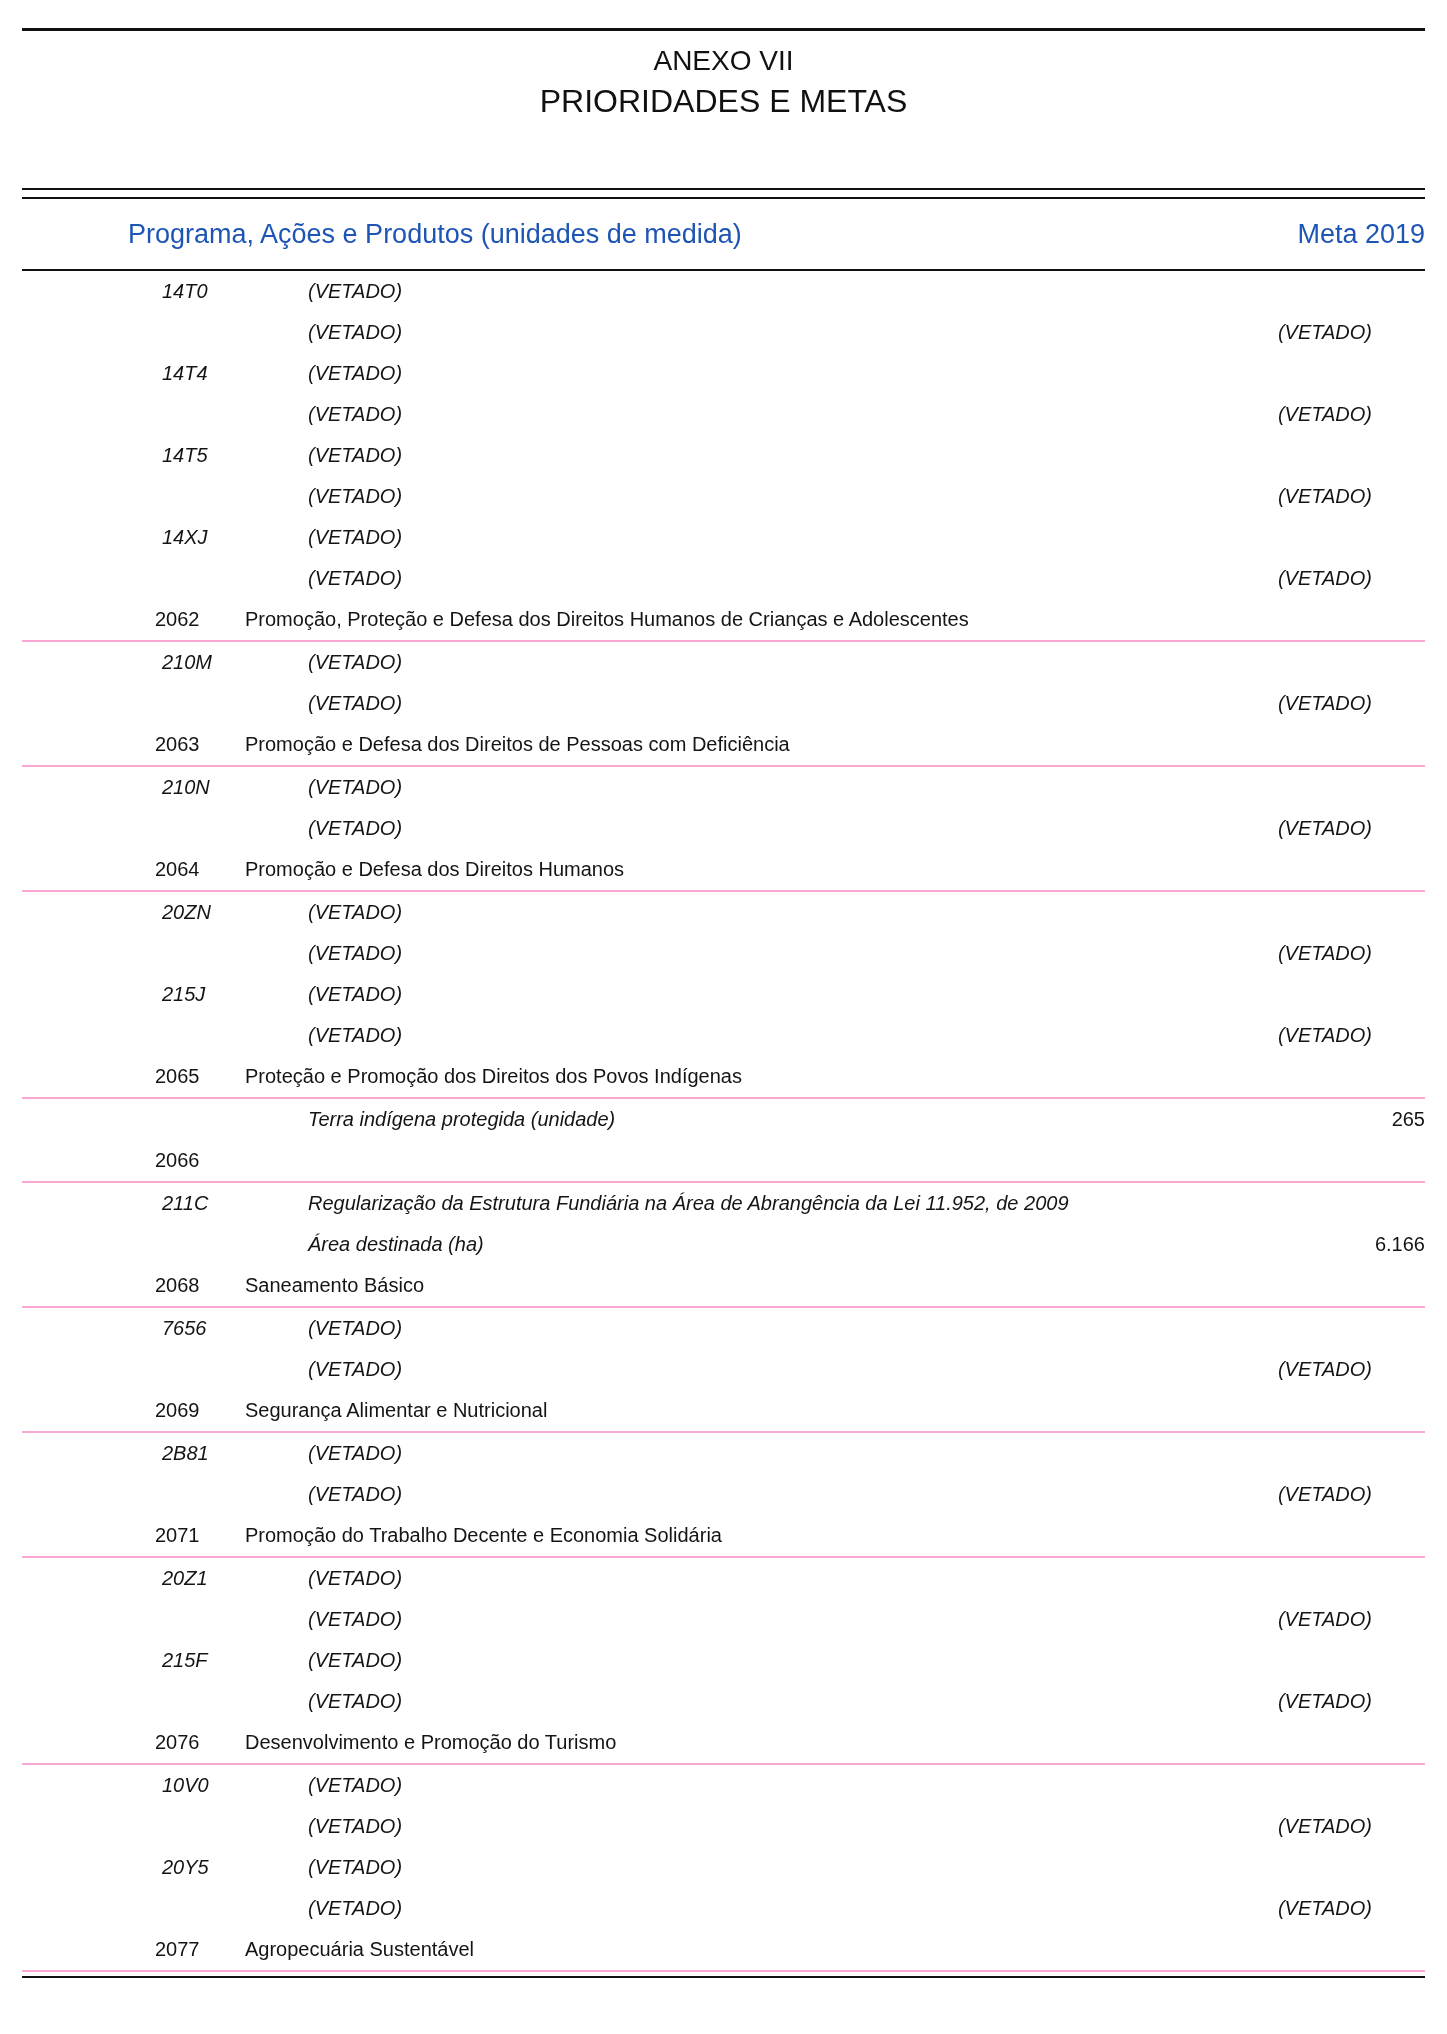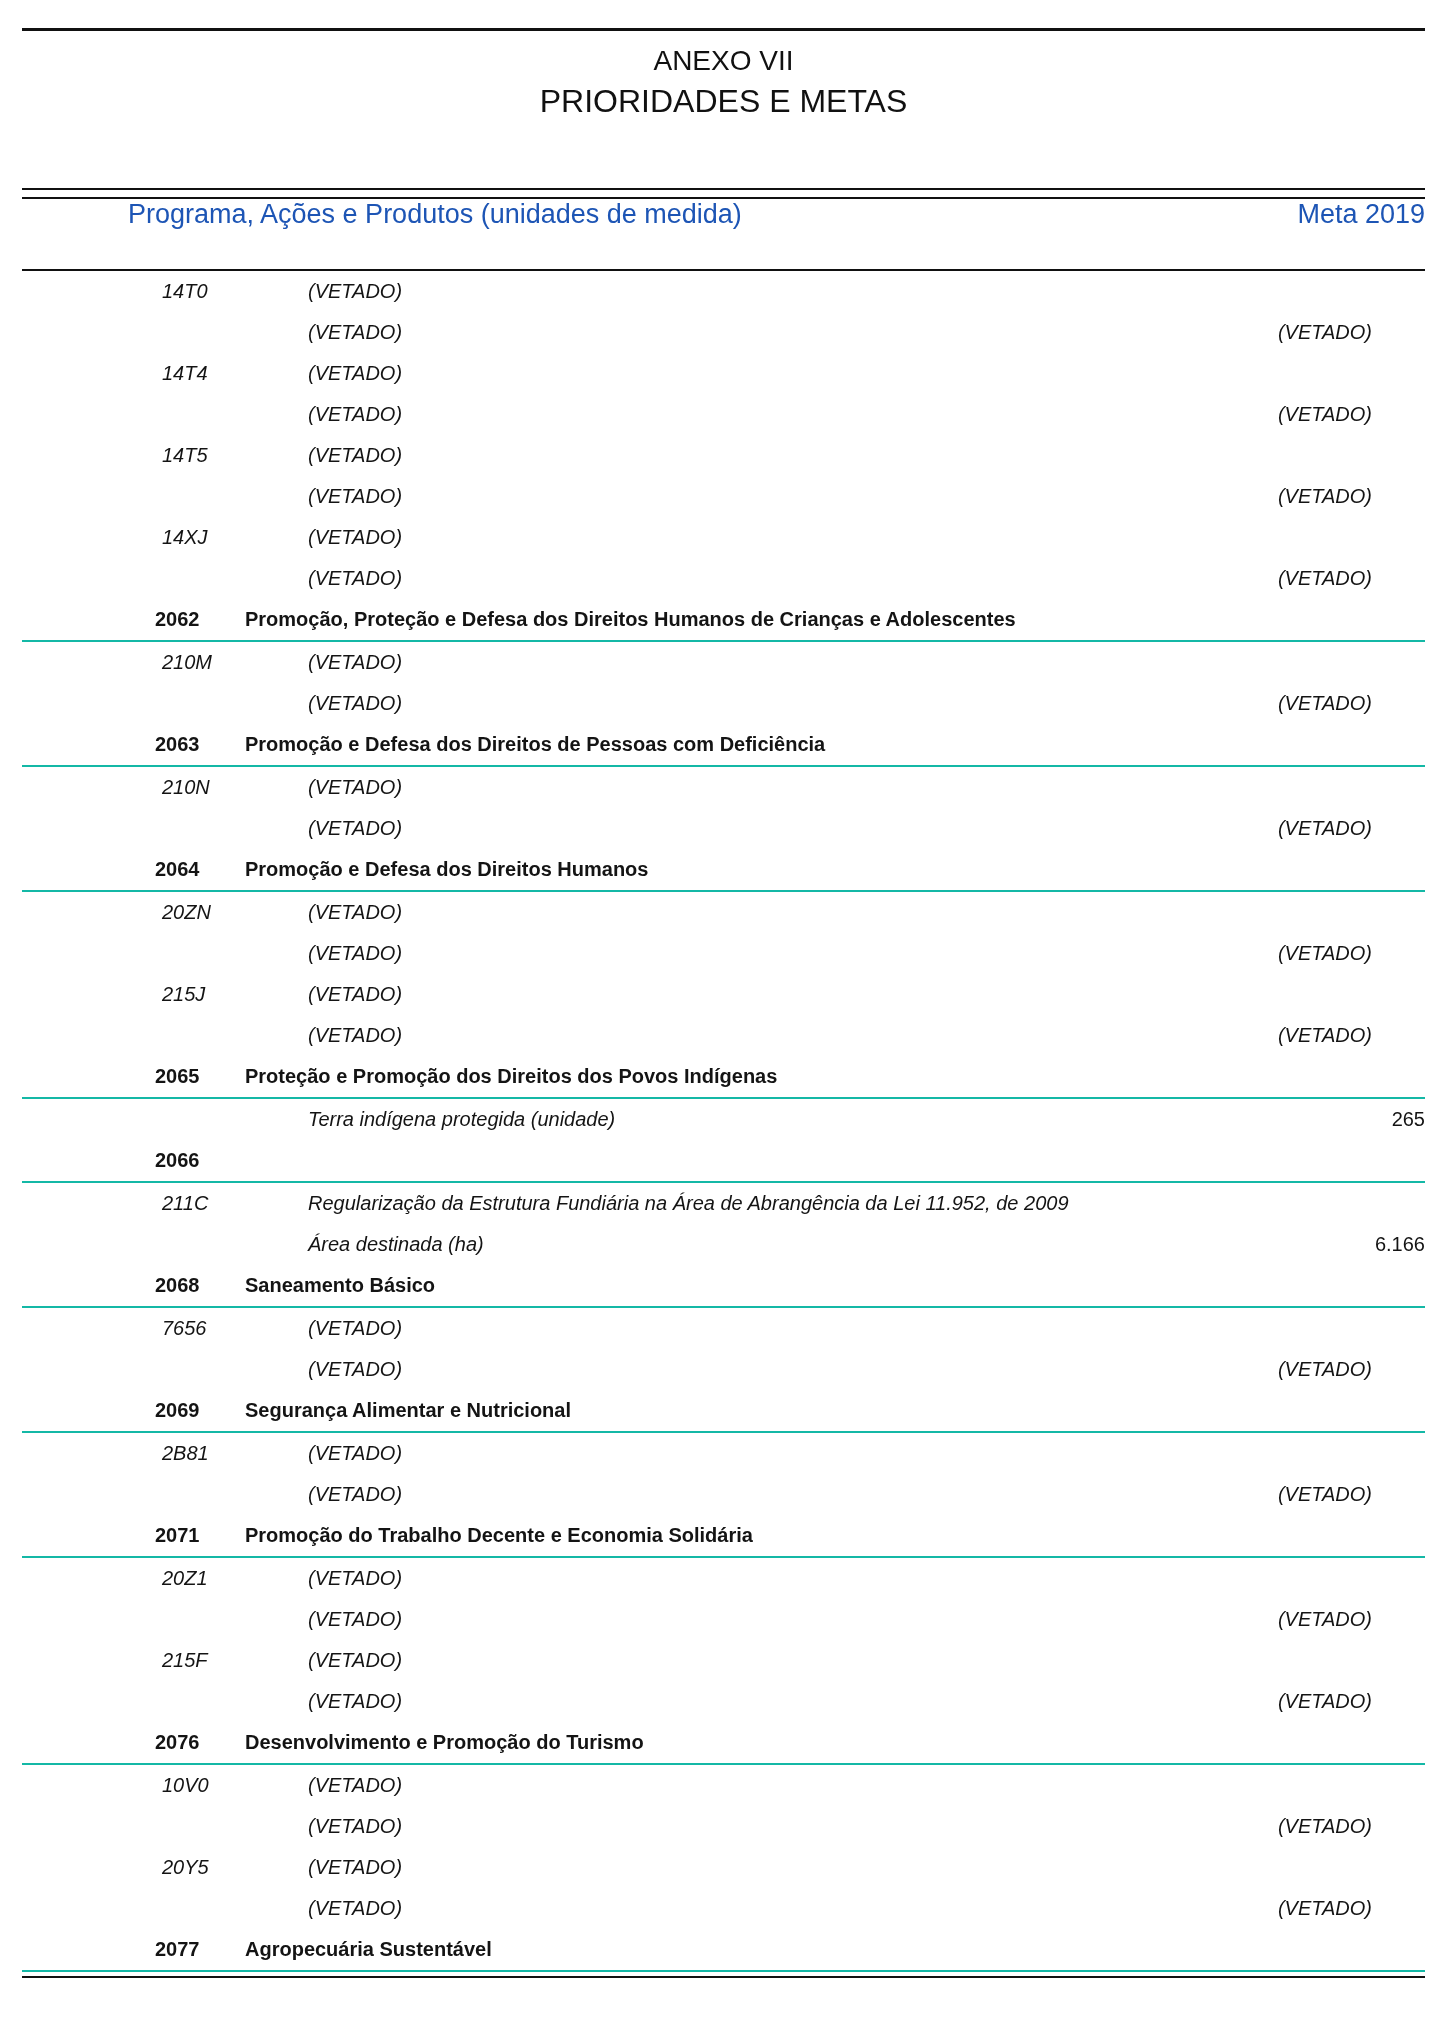--- a/index.html
+++ b/index.html
@@ -22,36 +22,36 @@
   .rule-double {
     margin-top: 67px;
     height: 7px;
     border-top: 2px solid #111;
     border-bottom: 2px solid #111;
   }
 
   .col-header {
     height: 70px;
     display: flex;
-    align-items: flex-start;
+    align-items: center;
     justify-content: space-between;
     font-size: 27px;
     border-bottom: 2px solid #111;
   }
   .col-header .ph { padding-left: 106px; }
 
   .t-line {
     height: 41px;
     display: grid;
     grid-template-columns: 113px 70px 1fr 210px;
     align-items: center;
     font-size: 20px;
     gap: 20px;
   }
-  .program-row { border-bottom: 2px solid #14b8a6; font-weight: bold; }
+  .program-row { border-bottom: 2px solid #f9a8d4; font-weight: normal; }
   .action-code { font-style: italic; padding-left: 7px; }
   .action-text { font-style: italic; padding-left: 63px; }
   .c-meta { text-align: right; white-space: nowrap; }
   .meta-vetado { font-style: italic; padding-right: 53px; }
   .meta-number { padding-right: 0; }
 
   .rule-bottom { margin-top: 4px; border-top: 2px solid #111; }
 </style>
 </head>
 <body>

